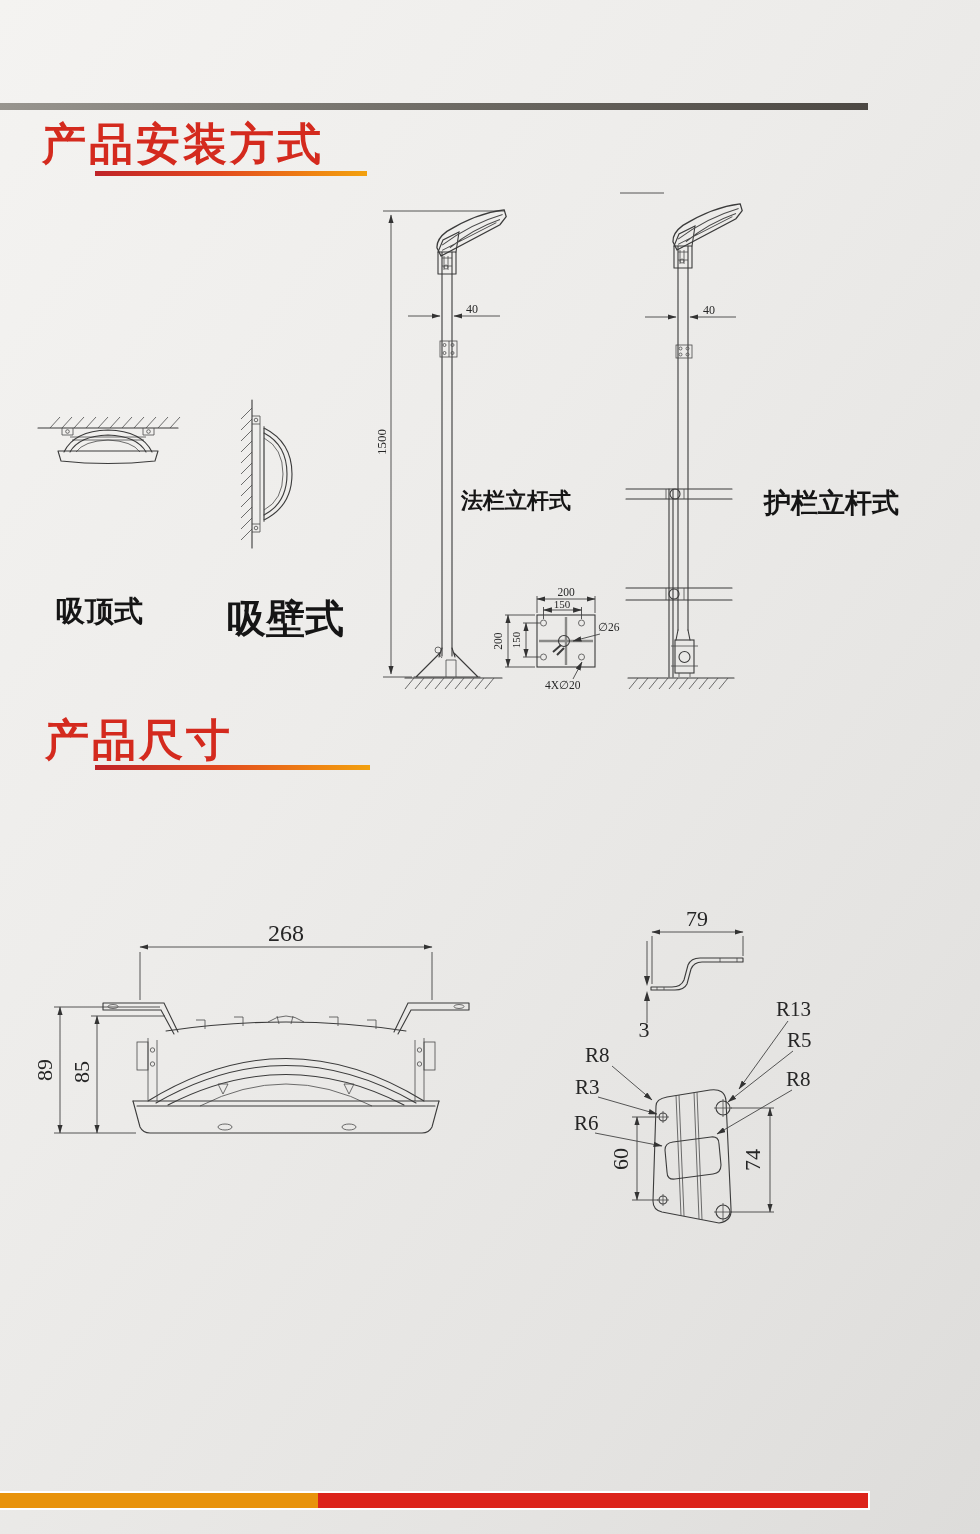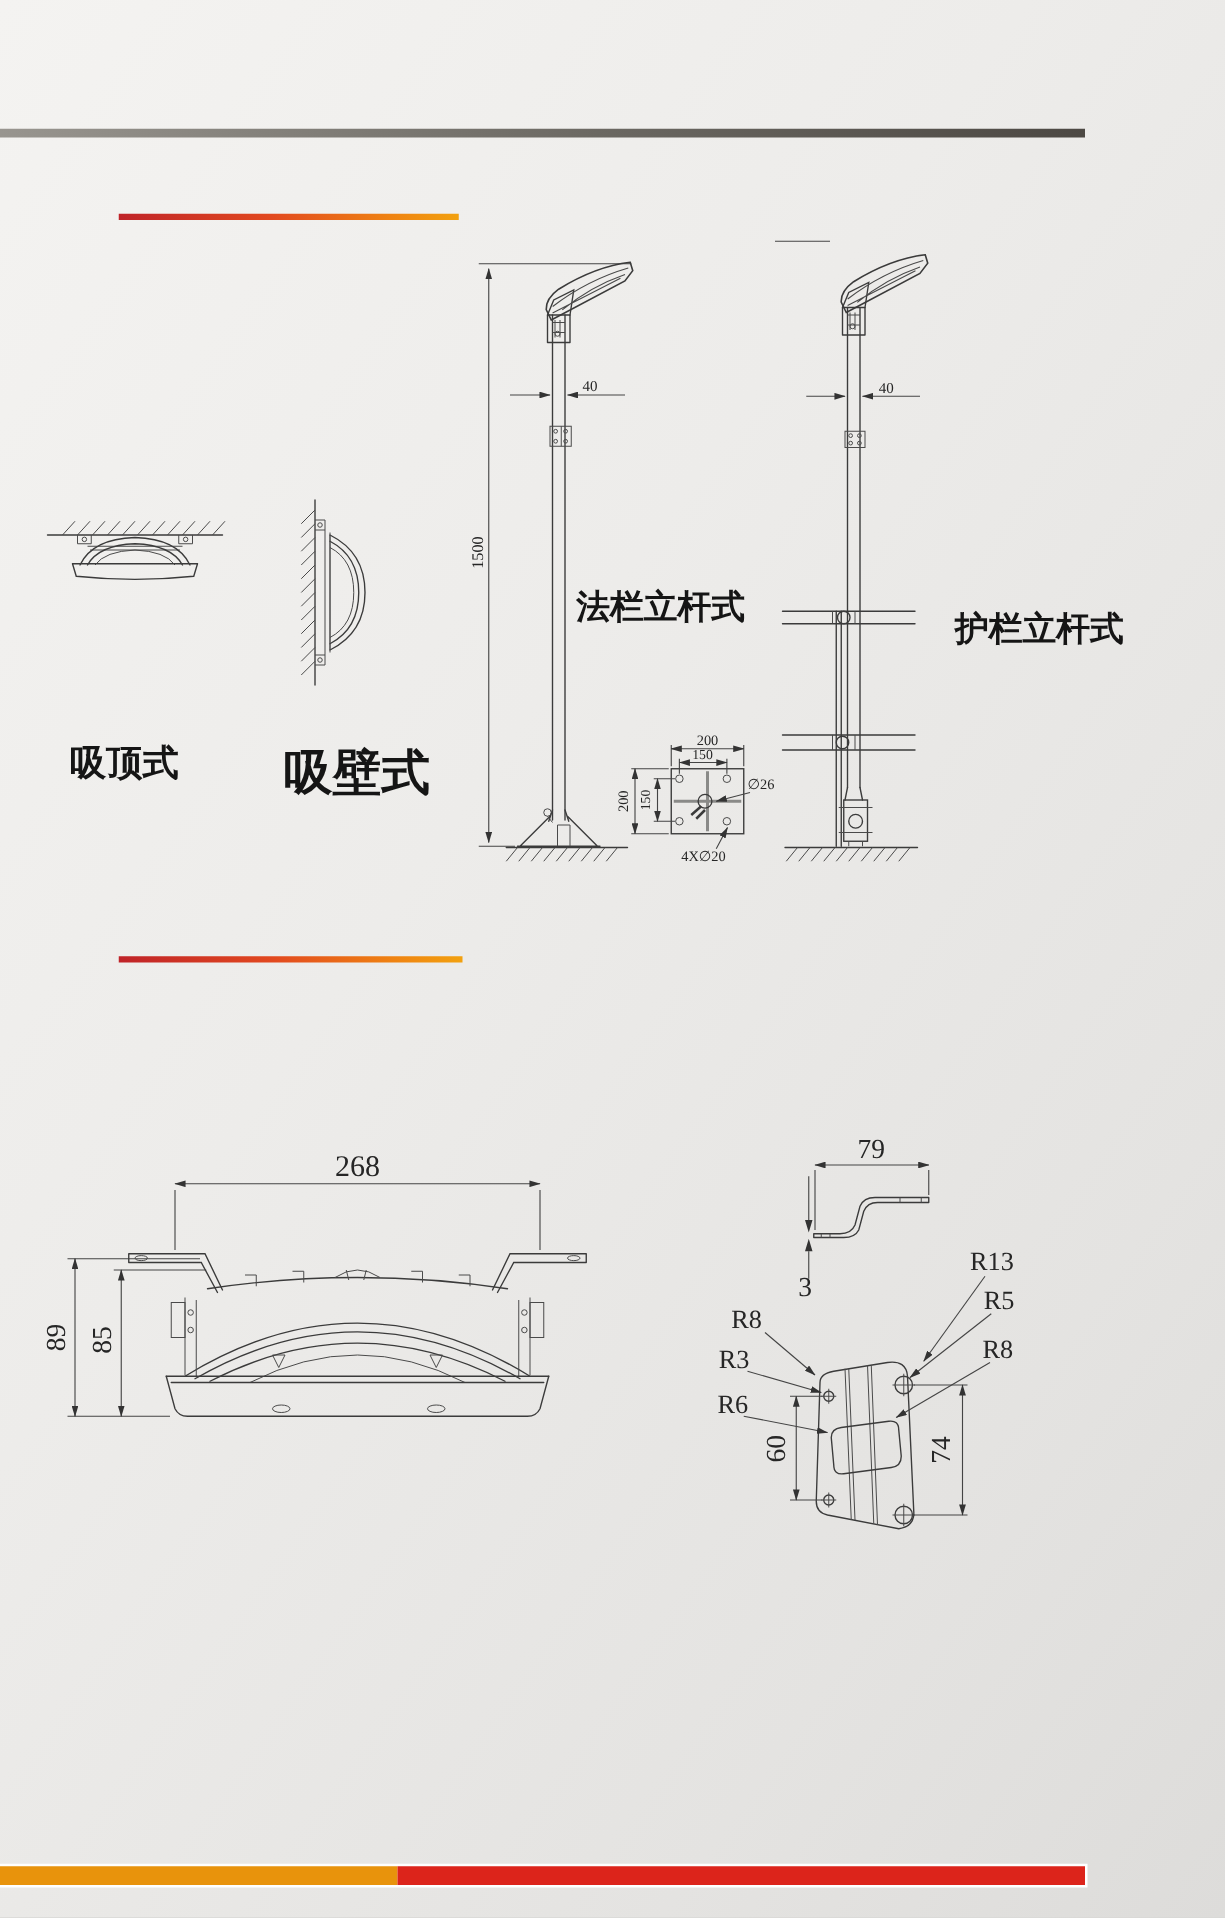--- a/index.html
+++ b/index.html
@@ -36,20 +36,21 @@
   .footer-orange{width:318px;background:#e8930c;}
   .footer-red{flex:1;background:#dc241b;}
 </style>
 </head>
 <body>
 
 <div class="page">
 
   <div class="top-rule"></div>
 
+  <div class="sec-title" style="left:42px;top:122px;">产品安装方式</div>
   <div class="sec-underline" style="left:95px;top:171px;width:272px;"></div>
 
   <svg style="top:185px;" width="980" height="515" viewBox="0 185 980 515">
     <defs>
       <marker id="arr1" viewBox="0 0 10 6" refX="9.4" refY="3" markerWidth="10" markerHeight="6" orient="auto-start-reverse">
         <path d="M0,0 L10,3 L0,6 Z" fill="#333"></path>
       </marker>
       <g id="headshape">
         <path class="ln" d="M0,0 L58,-2 L66,-6 L67,-12 Q44,-20 14,-17 Q3,-15 0,-8 Z"></path>
         <path class="thin" d="M3,-4 L56,-5 M5,-8 Q35,-14 64,-9 M10,-3 Q35,-9 60,-6"></path>
@@ -188,23 +189,24 @@
         <circle class="ln" cx="684.5" cy="657" r="5.5"></circle>
         <path class="thin" d="M679,673 V677 M690,673 V677"></path>
       </g>
       <path class="ln" d="M628,678 H734"></path>
       <path class="thin" d="M638,678 l-9,11 M648,678 l-9,11 M658,678 l-9,11 M668,678 l-9,11 M678,678 l-9,11 M688,678 l-9,11 M698,678 l-9,11 M708,678 l-9,11 M718,678 l-9,11 M728,678 l-9,11"></path>
     </g>
   </svg>
 
   <div class="cn-label" style="left:56px;top:597px;font-size:29px;text-align:center;">吸顶式</div>
   <div class="cn-label" style="left:227px;top:599px;font-size:39px;">吸壁式</div>
-  <div class="cn-label" style="left:461px;top:472px;font-size:27px;">法栏立杆式</div>
+  <div class="cn-label" style="left:461px;top:490px;font-size:22px;">法栏立杆式</div>
   <div class="cn-label" style="left:748px;top:490px;font-size:27px;margin-left:16px;">护栏立杆式</div>
 
+  <div class="sec-title" style="left:45px;top:718px;">产品尺寸</div>
   <div class="sec-underline" style="left:95px;top:765px;width:275px;"></div>
 
   <svg style="top:890px;" width="980" height="400" viewBox="0 890 980 400">
     <defs>
       <marker id="arr2" viewBox="0 0 10 6" refX="9.4" refY="3" markerWidth="10" markerHeight="6" orient="auto-start-reverse">
         <path d="M0,0 L10,3 L0,6 Z" fill="#333"></path>
       </marker>
     </defs>
 
     <g>

